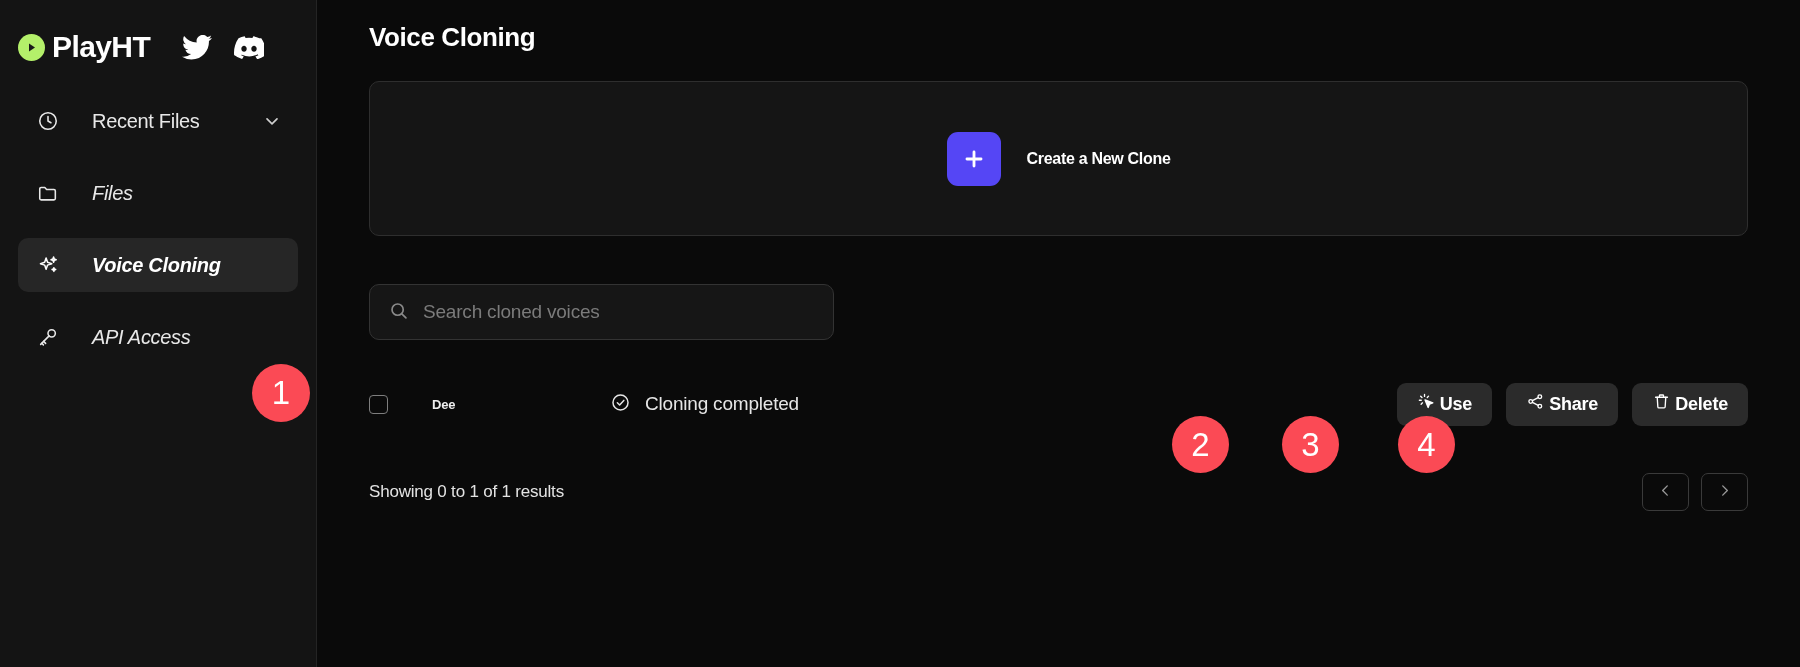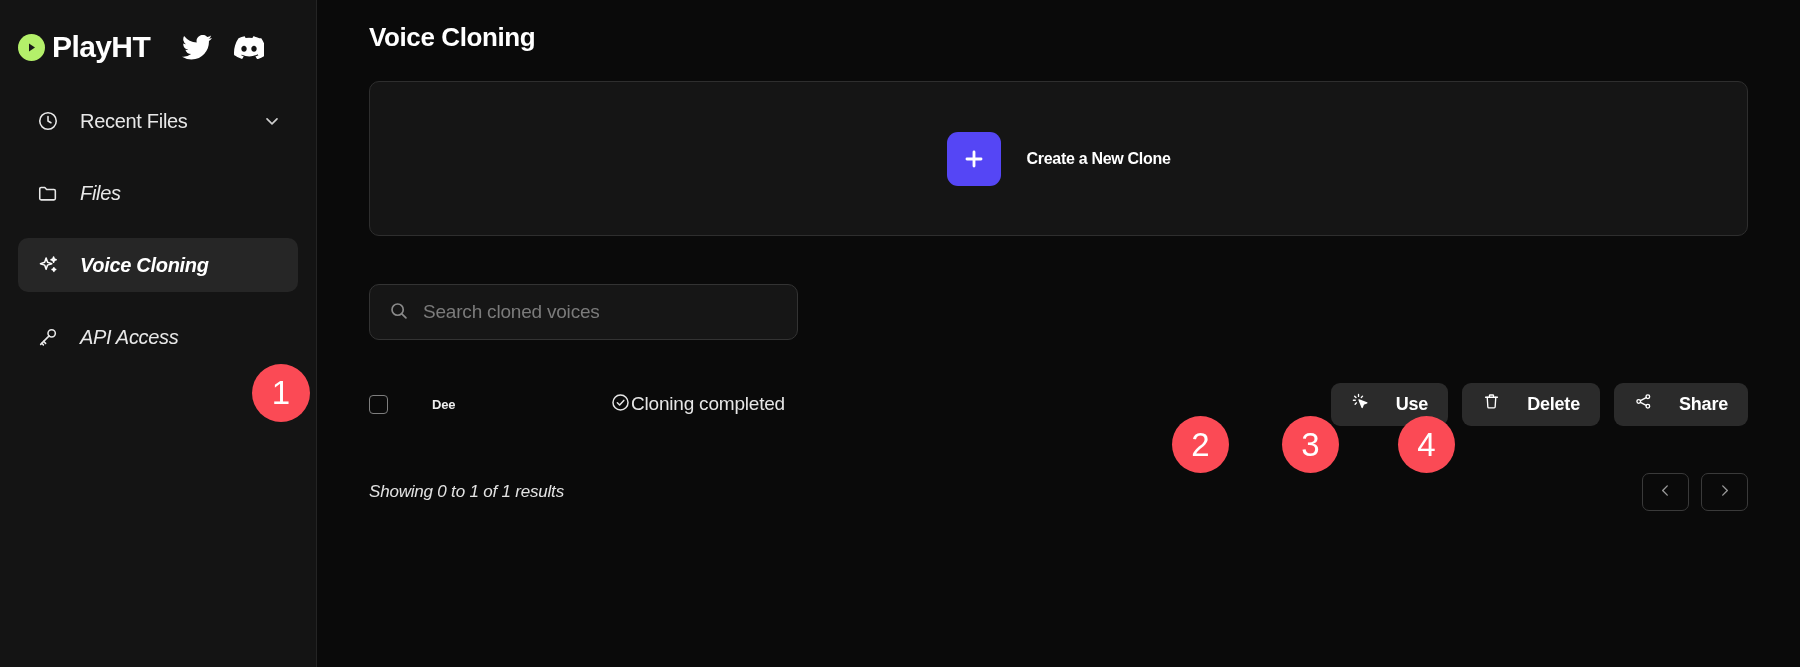--- a/index.html
+++ b/index.html
@@ -54,20 +54,21 @@
   }
 
   .nav { margin-top: 22px; padding: 0 18px; }
   .nav-item {
     display: flex; align-items: center;
     height: 54px;
     border-radius: 10px;
     padding: 0 18px;
     cursor: pointer;
     position: relative;
+    gap: 12px;
   }
   .nav-item + .nav-item { margin-top: 18px; font-style: italic; }
   .nav-item.active { background: #262626; }
   .nav-ico {
     width: 24px; height: 24px;
     display: flex; align-items: center; justify-content: center;
     flex: 0 0 24px;
   }
   .nav-ico svg { display: block; }
   .nav-label {
@@ -103,21 +104,21 @@
     flex: 0 0 54px;
   }
   .clone-label {
     margin-left: 26px;
     color: #fff; font-size: 16px; font-weight: bold;
     letter-spacing: -0.3px;
   }
 
   .search-wrap {
     margin: 48px 0 0 52px;
-    width: 429px; height: 56px;
+    width: 465px; height: 56px;
     border: 1px solid #333;
     border-radius: 10px;
     background: #161616;
     display: flex; align-items: center;
     padding: 0 18px;
   }
   .search-wrap svg { flex: 0 0 auto; }
   .search-input {
     flex: 1; margin-left: 14px;
     background: transparent; border: none; outline: none;
@@ -143,37 +144,36 @@
   .voice-name {
     margin-left: 44px; width: 120px;
     color: #efefef; font-size: 13px; font-weight: bold;
     letter-spacing: -0.2px;
   }
   .voice-status {
     display: flex; align-items: center;
     margin-left: 58px;
   }
   .voice-status .txt {
-    color: #e6e6e6; font-size: 19px;
+    margin-left: 14px; color: #e6e6e6; font-size: 19px;
     letter-spacing: -0.2px;
   }
   .actions { margin-left: auto; display: flex; gap: 14px; }
   .act-btn {
-    display: flex; align-items: center; gap: 26px;
+    display: flex; align-items: center; gap: 4px;
     height: 43px; padding: 0 20px;
     background: #2b2b2b; border: none; border-radius: 9px;
     color: #fff; font-size: 18px; font-weight: bold;
     font-family: "Liberation Sans", sans-serif;
     cursor: pointer; letter-spacing: -0.2px;
   }
 
   .footer {
     display: flex; align-items: center;
     margin: 47px 52px 0 52px;
-    font-style: italic;
   }
   .showing { color: #e3e3e3; font-size: 17px; letter-spacing: -0.2px; }
   .pager { margin-left: auto; display: flex; gap: 12px; }
   .pg-btn {
     width: 47px; height: 38px;
     border: 1px solid #3a3a3a; border-radius: 7px;
     background: transparent; cursor: pointer;
     display: flex; align-items: center; justify-content: center;
   }
 
@@ -313,39 +313,39 @@
             <svg width="19" height="19" viewBox="0 0 24 24" fill="none" stroke="#fff" stroke-width="1.7" stroke-linecap="round">
                 <path d="M9.5 3.2v2.4M4.6 5.3l1.7 1.7M3 10.4h2.4M5.2 15.4l1.7-1.7M14.6 5.2 13 6.9"></path>
                 <path d="M10.2 10 20 13.6l-4.2 1.6-1.7 4.3z" fill="#fff" stroke-linejoin="round"></path>
               </svg>
           </span>
           <span>Use</span>
         </button>
 
         <button class="act-btn">
           <span>
-            <svg width="19" height="19" viewBox="0 0 24 24" fill="none" stroke="#fff" stroke-width="1.7" stroke-linecap="round" stroke-linejoin="round">
-                <path d="M4.5 6.6h15"></path>
-                <path d="M9.4 6.6V4.8a1 1 0 0 1 1-1h3.2a1 1 0 0 1 1 1v1.8"></path>
-                <path d="M6.6 6.6 7.4 19a1.2 1.2 0 0 0 1.2 1.1h6.8a1.2 1.2 0 0 0 1.2-1.1l.8-12.4"></path>
-              </svg>
-          </span>
-          <span>Delete</span>
-        </button>
-
-        <button class="act-btn">
-          <span>
             <svg width="19" height="19" viewBox="0 0 24 24" fill="none" stroke="#fff" stroke-width="1.7" stroke-linecap="round">
                 <circle cx="17.5" cy="6" r="2.3"></circle>
                 <circle cx="17.5" cy="18" r="2.3"></circle>
                 <circle cx="6" cy="12" r="2.3"></circle>
                 <path d="M8.1 10.9 15.4 7.1M8.1 13.1l7.3 3.8"></path>
               </svg>
           </span>
           <span>Share</span>
+        </button>
+
+        <button class="act-btn">
+          <span>
+            <svg width="19" height="19" viewBox="0 0 24 24" fill="none" stroke="#fff" stroke-width="1.7" stroke-linecap="round" stroke-linejoin="round">
+                <path d="M4.5 6.6h15"></path>
+                <path d="M9.4 6.6V4.8a1 1 0 0 1 1-1h3.2a1 1 0 0 1 1 1v1.8"></path>
+                <path d="M6.6 6.6 7.4 19a1.2 1.2 0 0 0 1.2 1.1h6.8a1.2 1.2 0 0 0 1.2-1.1l.8-12.4"></path>
+              </svg>
+          </span>
+          <span>Delete</span>
         </button>
       </div>
     </div>
 
     <div class="footer">
       <div class="showing">Showing 0 to 1 of 1 results</div>
       <div class="pager">
         <button class="pg-btn">
           <span>
             <svg width="17" height="17" viewBox="0 0 24 24" fill="none" stroke="#9a9a9a" stroke-width="1.9" stroke-linecap="round" stroke-linejoin="round">

